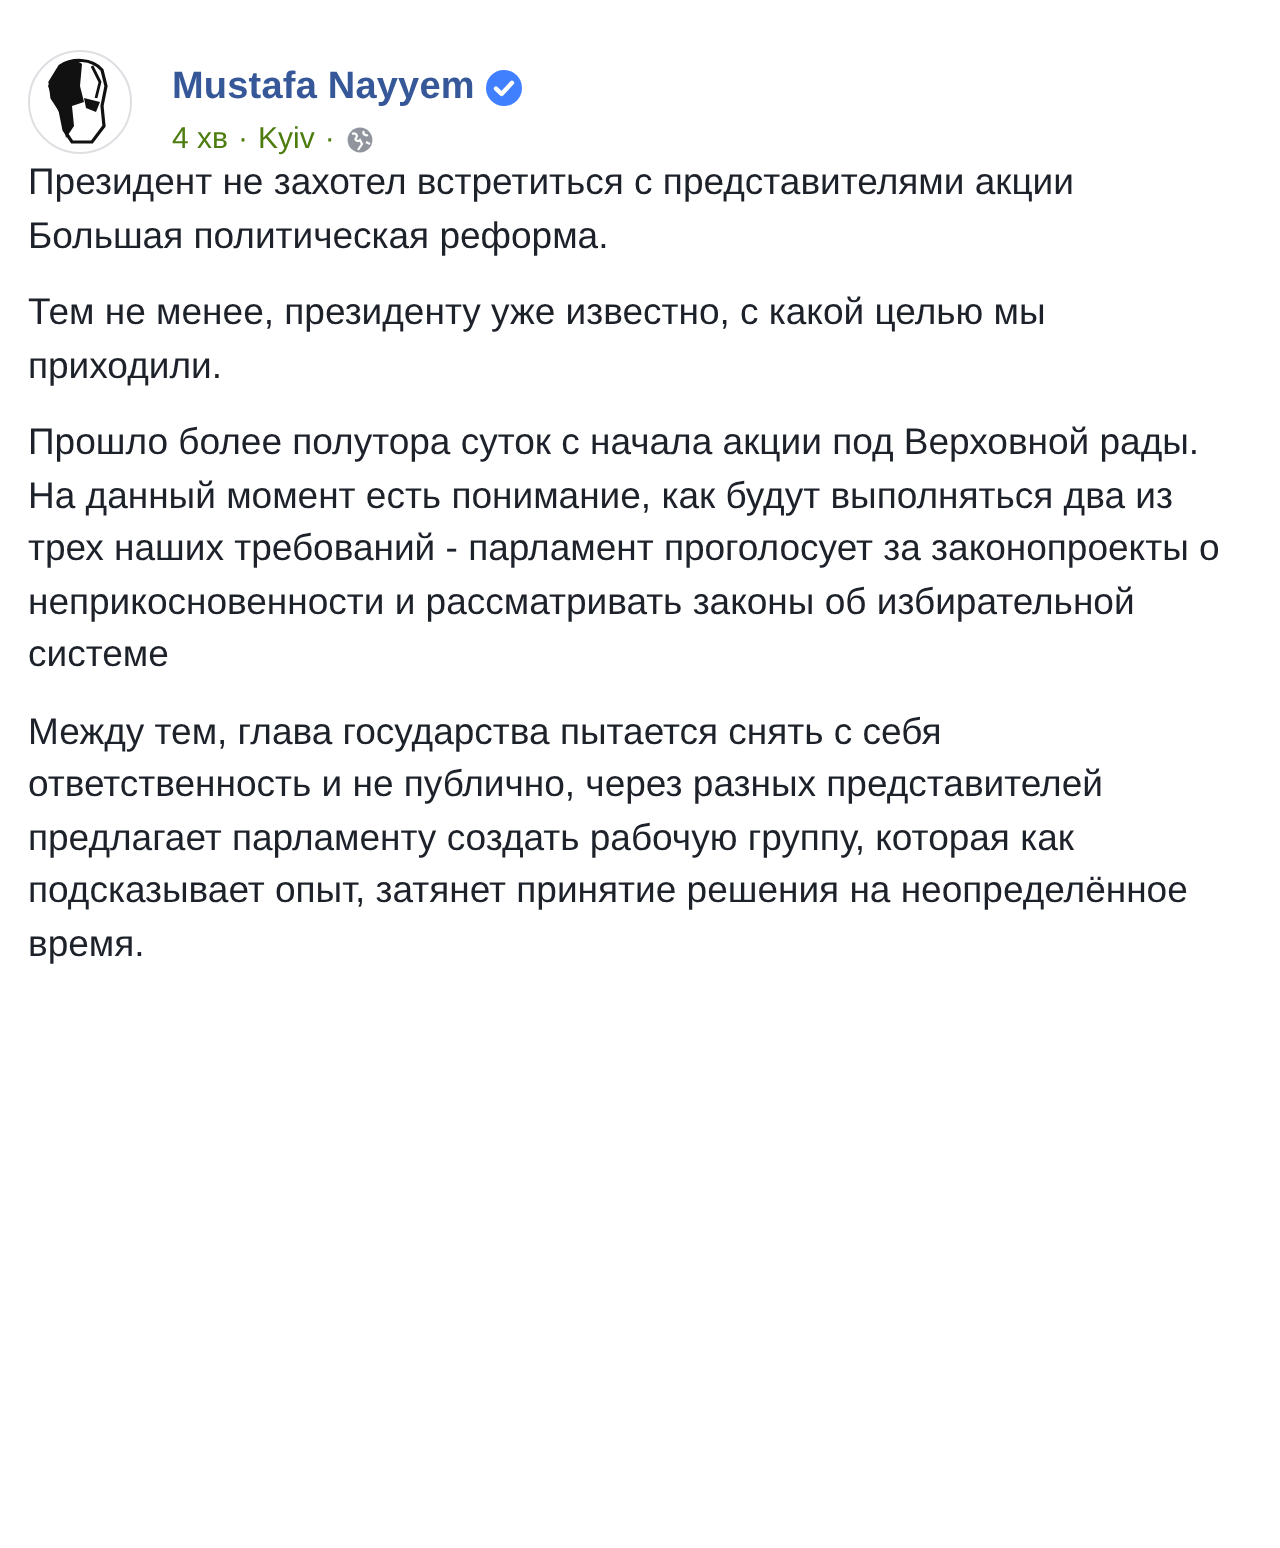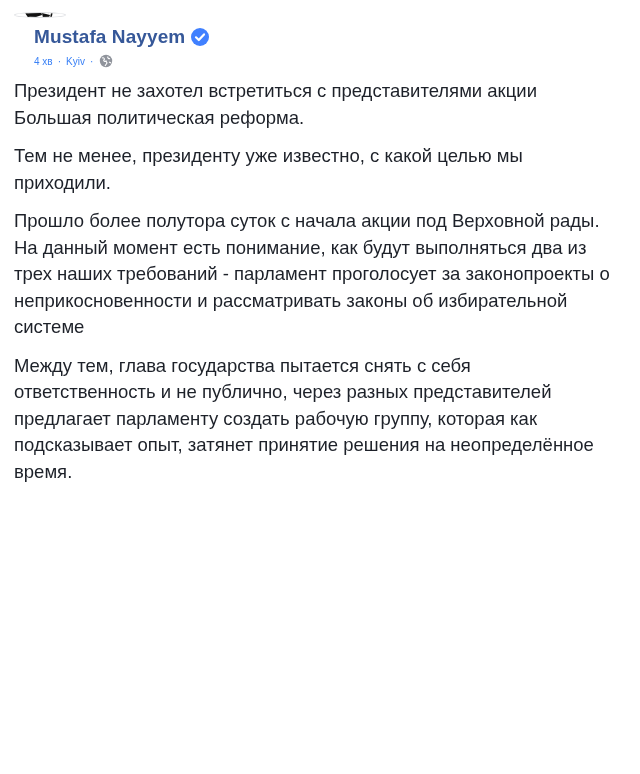--- a/index.html
+++ b/index.html
@@ -3,32 +3,32 @@
   <meta charset="utf-8">
   <style>
     html, body { margin: 0; padding: 0; }
     body {
       width: 640px; height: 774px; overflow: hidden;
       background: #ffffff;
       font-family: "Liberation Sans", sans-serif;
       color: #1d2129;
     }
     .post { position: relative; width: 640px; height: 774px; }
-    .header { position: absolute; left: 14px; top: 12px; height: 56px; display: flex; align-items: flex-start; flex-direction: column; }
+    .header { position: absolute; left: 14px; top: 25px; height: 56px; display: flex; align-items: flex-start; }
     .avatar {
       width: 52px; height: 52px; border-radius: 50%;
       border: 1px solid #dddfe2; background: #fff;
       display: flex; align-items: center; justify-content: center; overflow: hidden;
       box-sizing: border-box;
     }
     .meta { margin-left: 20px; padding-top: 8px; }
     .name-row { display: flex; align-items: center; }
     .author-name { font-weight: bold; font-size: 19px; color: #365899; letter-spacing: 0.1px; }
     .verified { margin-left: 6px; width: 18px; height: 18px; }
-    .sub-row { margin-top: 6px; display: flex; align-items: center; font-size: 10px; color: #3b82f6; }
+    .sub-row { margin-top: 6px; display: flex; align-items: center; font-size: 15px; color: #4d7c0f; }
     .sub-row .dot { margin: 0 5px; }
     .globe { width: 14px; height: 14px; margin-left: 1px; }
     .content { position: absolute; left: 14px; top: 78px; width: 600px; font-size: 18.5px; line-height: 26.5px; color: #1d2129; }
     .content p { margin: 0 0 12px 0; }
   </style>
 </head>
 <body>
 
 <div class="post">
   <div class="header">

